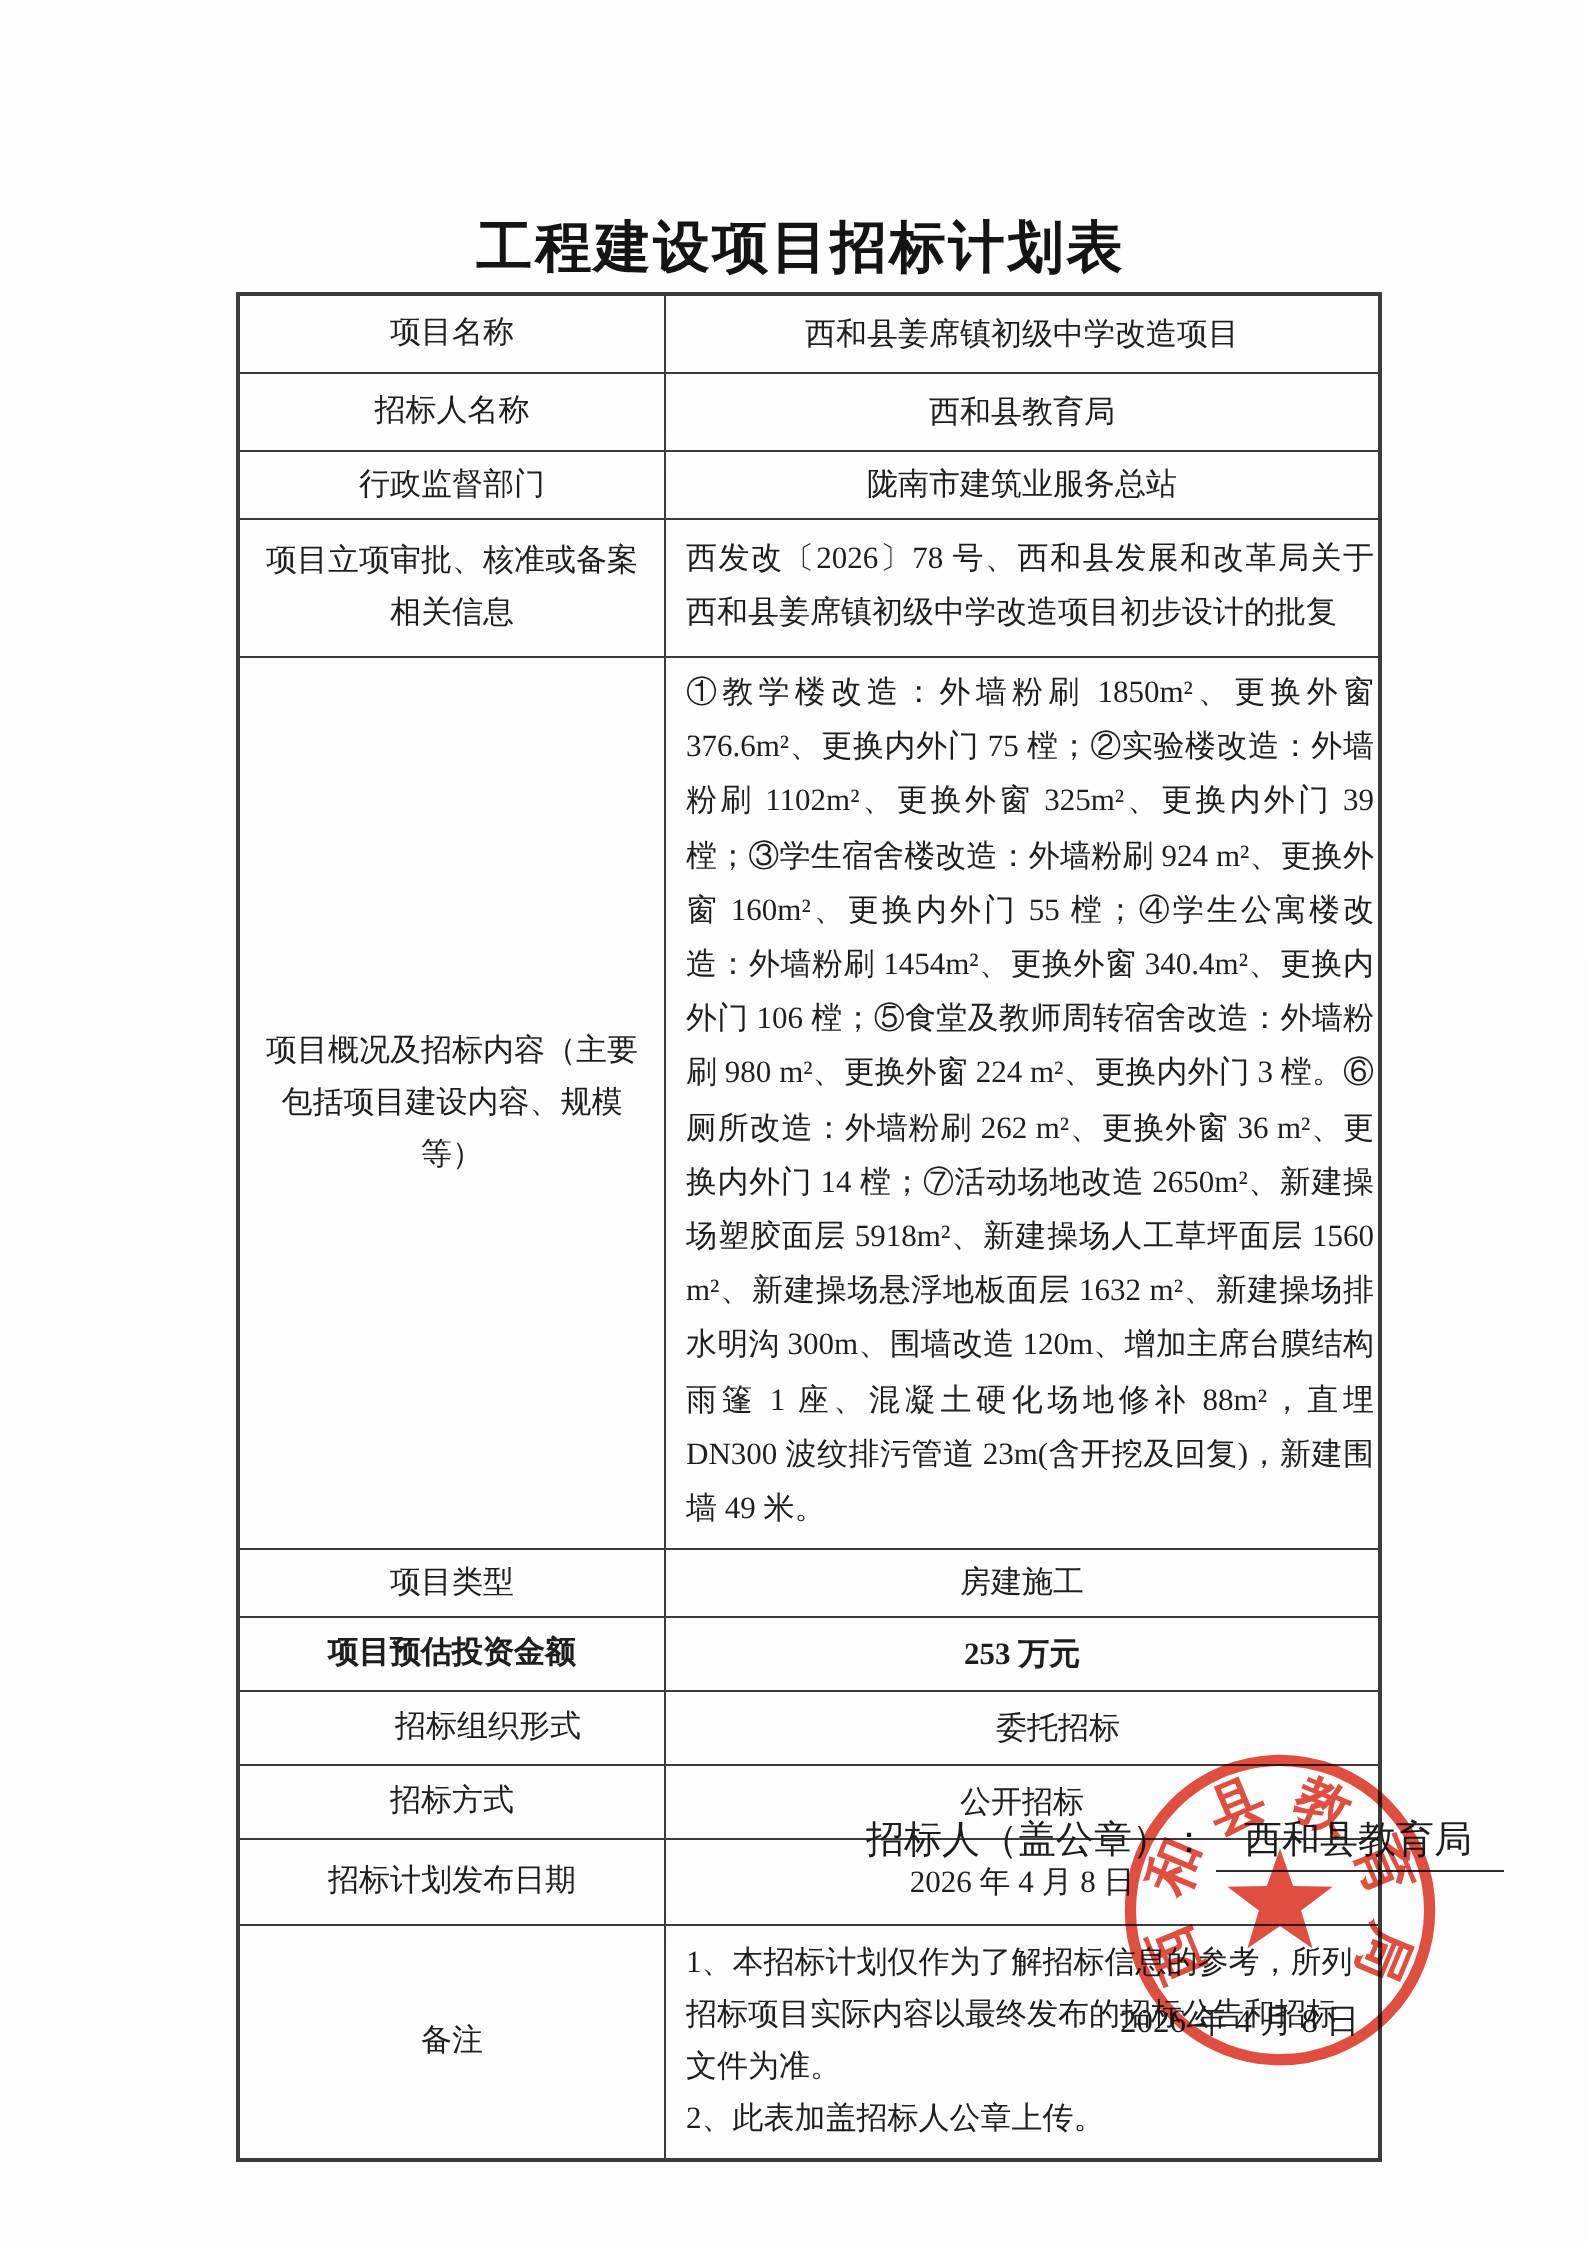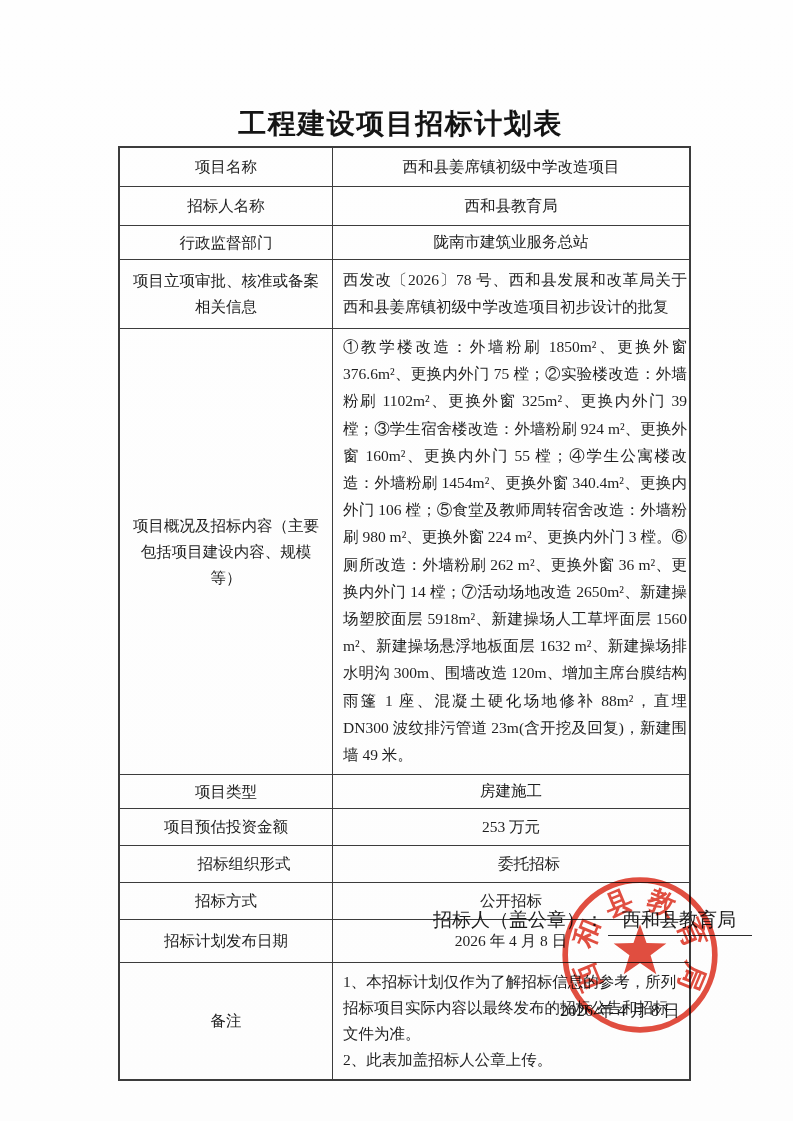--- a/index.html
+++ b/index.html
@@ -59,21 +59,21 @@
     line-height:26px;
     padding:6px 10px;
   }
   
   .bid-table tr:nth-child(1) td { height:34px; }
   .bid-table tr:nth-child(2) td { height:34px; }
   .bid-table tr:nth-child(3) td { height:29px; }
   .bid-table tr:nth-child(4) td { height:58px; }
   .bid-table tr:nth-child(5) td { height:330px; }
   .bid-table tr:nth-child(6) td { height:29px; }
-  .bid-table tr:nth-child(7) td { height:32px; }
+  .bid-table tr:nth-child(7) td { height:32px;font-weight:bold; }
   .bid-table tr:nth-child(8) td { height:32px;padding-left:44px; }
   .bid-table tr:nth-child(9) td { height:32px; }
   .bid-table tr:nth-child(10) td { height:38px; }
   .bid-table tr:nth-child(11) td { height:32px; }
   .bid-table tr:nth-child(12) td { height:88px; }
   .remark-line { display:block; }
   .sig-row {
     position:absolute;
     top:907px; left:433px;
     font-size:19px;

